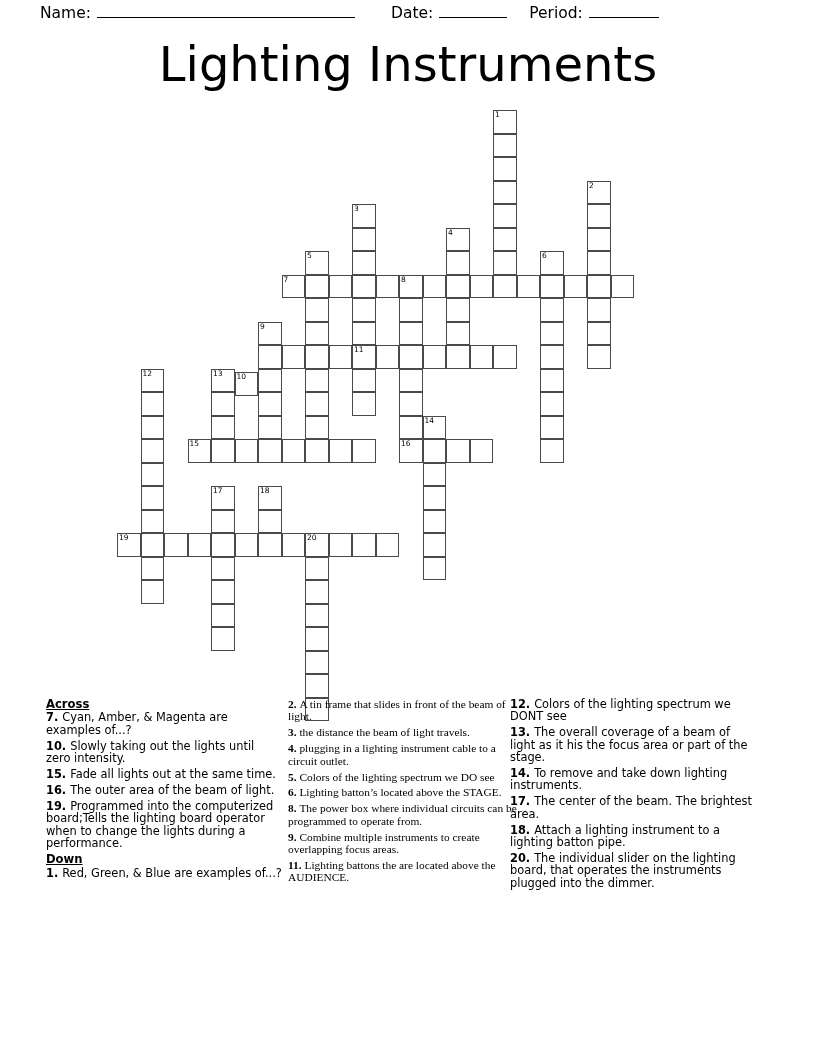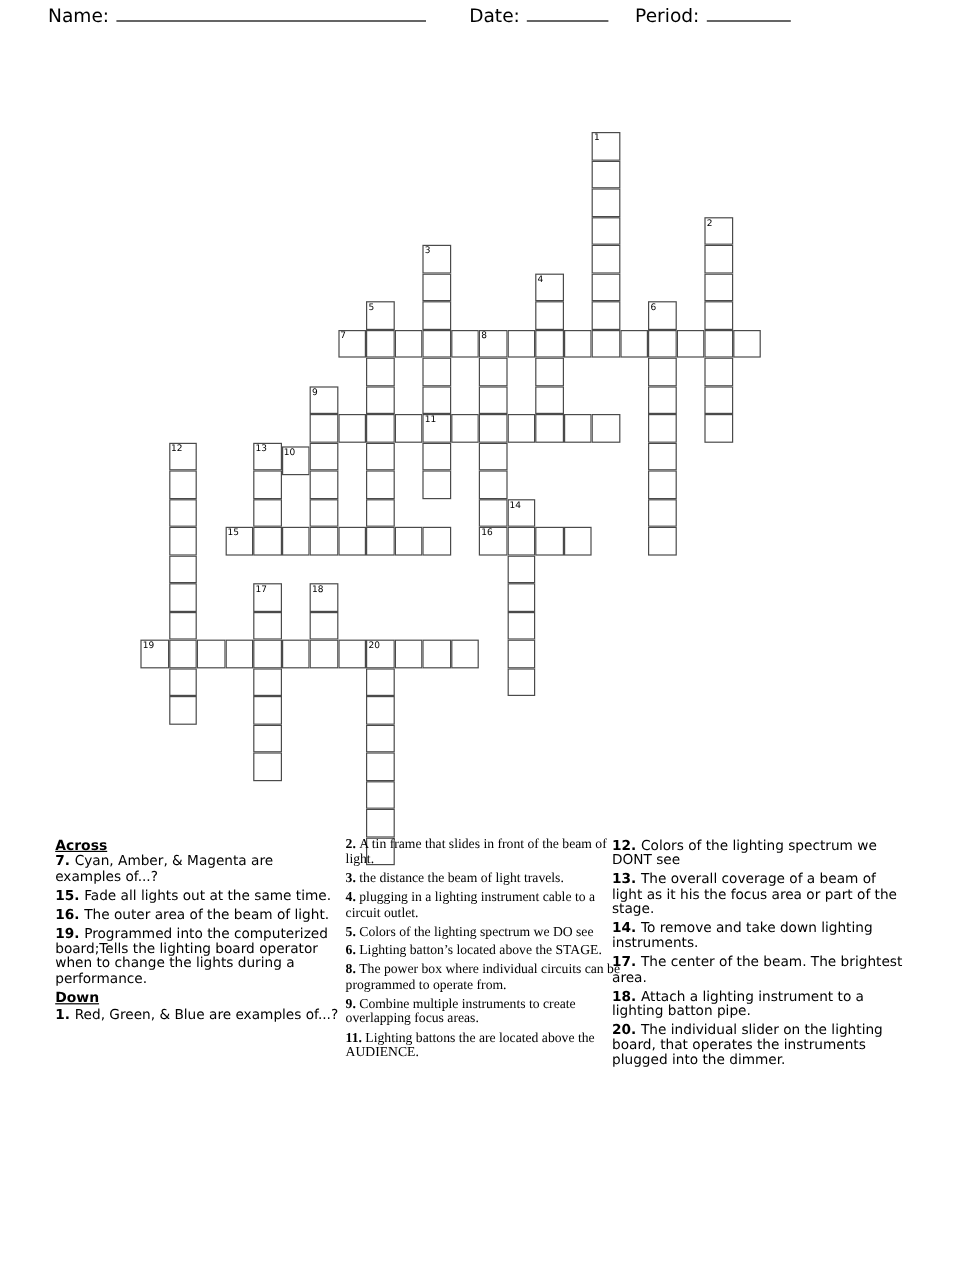--- a/index.html
+++ b/index.html
@@ -63,20 +63,21 @@
       <span class="rule r-name"></span>
       <span class="sp-a"></span>
       <span class="hdr-lbl">Date:</span>
       <span class="rule r-date"></span>
       <span class="sp-b"></span>
       <span class="hdr-lbl">Period:</span>
       <span class="rule r-period"></span>
     </div>
   </div>
 
+  <div class="title">Lighting Instruments</div>
 
   <div id="grid">
       <div class="cell" style="left: 493px; top: 110px;">
         <span class="num">1</span>
       </div>
       <div class="cell" style="left: 493px; top: 133.5px;"></div>
       <div class="cell" style="left: 493px; top: 157px;"></div>
       <div class="cell" style="left: 493px; top: 180.5px;"></div>
       <div class="cell" style="left: 587px; top: 180.5px;">
         <span class="num">2</span>
@@ -244,20 +245,21 @@
       <div class="cell" style="left: 305px; top: 650.5px;"></div>
       <div class="cell" style="left: 305px; top: 674px;"></div>
       <div class="cell" style="left: 305px; top: 697.5px;"></div>
     </div>
 
   <div class="clues">
     <div class="col c1">
       <div class="sec-head">Across</div>
       <div id="across-list">
           <div class="clue"><b>7. </b><span>Cyan, Amber, &amp; Magenta are examples of...?</span></div>
+          <div class="clue"><b>10. </b><span>Slowly taking out the lights until zero intensity.</span></div>
           <div class="clue"><b>15. </b><span>Fade all lights out at the same time.</span></div>
           <div class="clue"><b>16. </b><span>The outer area of the beam of light.</span></div>
           <div class="clue"><b>19. </b><span>Programmed into the computerized board;Tells the lighting board operator when to change the lights during a performance.</span></div>
         </div>
       <div class="sec-head dn">Down</div>
       <div id="down-list-1">
           <div class="clue"><b>1. </b><span>Red, Green, &amp; Blue are examples of...?</span></div>
         </div>
     </div>
     <div class="col c2">

